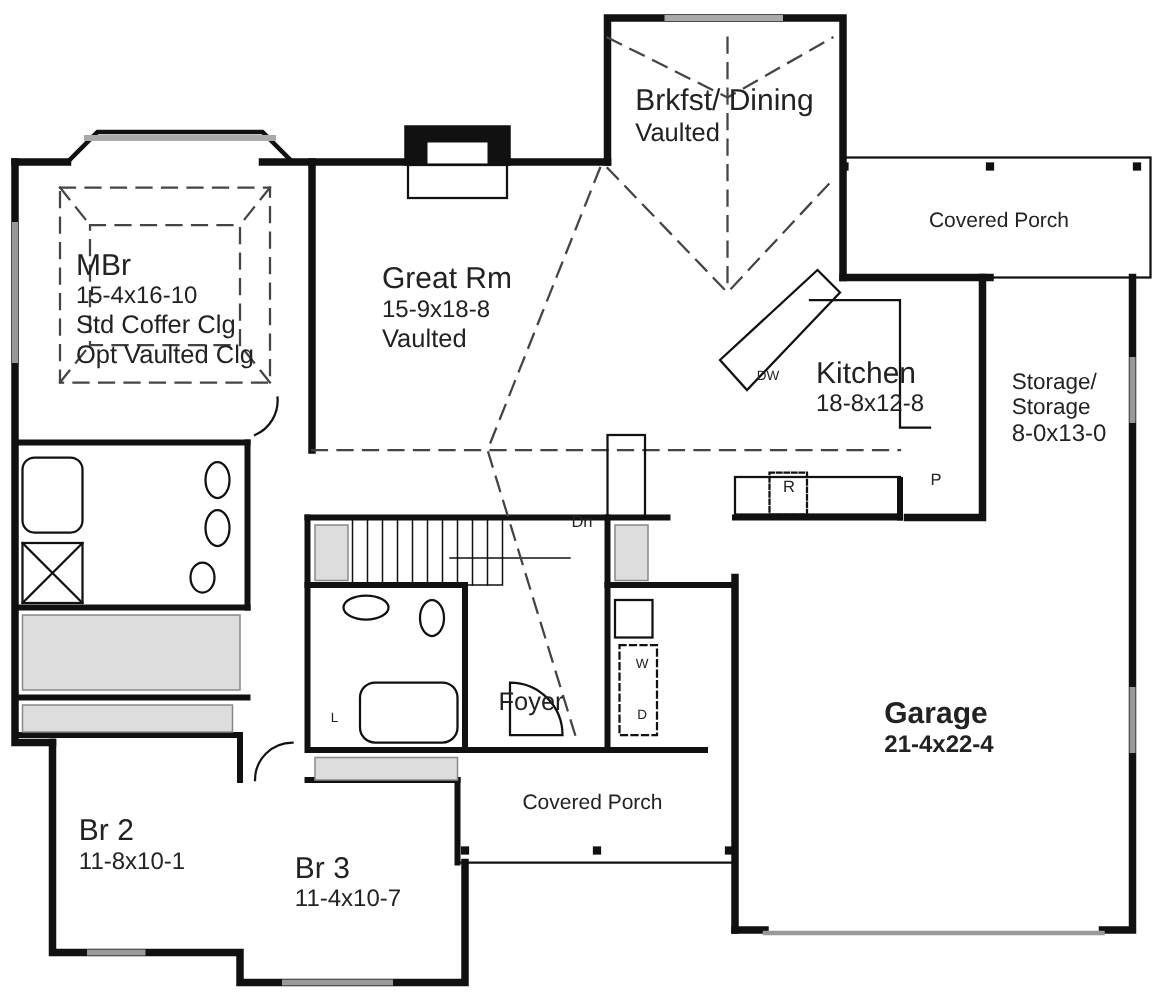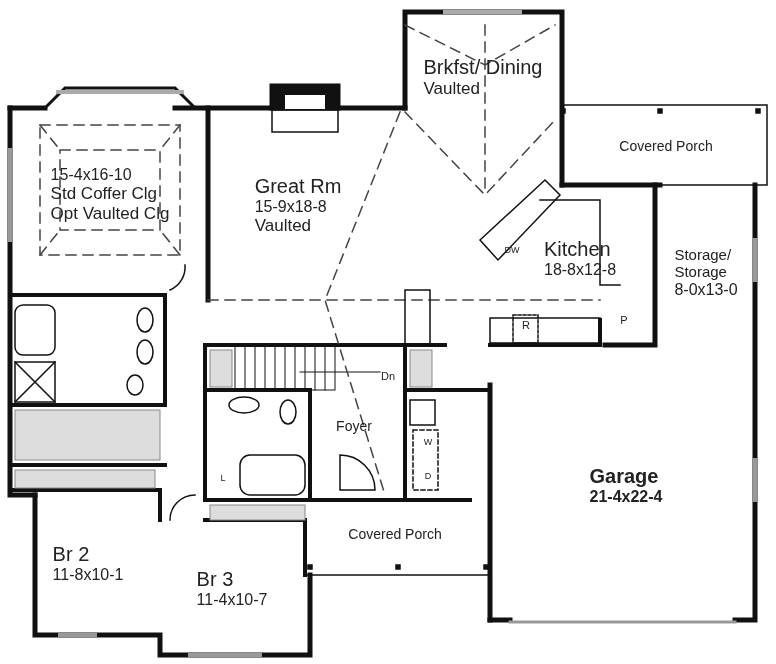--- a/index.html
+++ b/index.html
@@ -137,20 +137,21 @@
 
     <g stroke-width="1.5">
       <path d="M340 455 A35 35 0 0 1 375 490 L340 490 Z"></path>
       <path d="M170 290 A25 25 0 0 0 185 265"></path>
       <path d="M170 520 A25 25 0 0 1 195 495"></path>
     </g>
   </g>
 </svg>
 
 <div class="lbl" style="left:110px; top:166px;">
+  <span class="name">MBr</span>
   <span class="dim">15-4x16-10</span>
   <span class="note">Std Coffer Clg</span>
   <span class="note">Opt Vaulted Clg</span>
 </div>
 
 <div class="lbl" style="left:298px; top:175px;">
   <span class="name">Great Rm</span>
   <span class="dim">15-9x18-8</span>
   <span class="note">Vaulted</span>
 </div>
@@ -169,21 +170,21 @@
   <span class="dim">18-8x12-8</span>
 </div>
 
 <div class="lbl" style="left:706px; top:246px;">
   <span class="small-name">Storage/</span>
   <span class="small-name">Storage</span>
   <span class="dim">8-0x13-0</span>
 </div>
 
 <div class="lbl" style="left:354px; top:418px;">
-  <span class="note" style="font-size:14px;">Foyer</span>
+  <span class="note" style="font-size:17px;margin-top:40px;">Foyer</span>
 </div>
 
 <div class="lbl" style="left:626px; top:465px;font-weight:bold;">
   <span class="name">Garage</span>
   <span class="dim">21-4x22-4</span>
 </div>
 
 <div class="lbl" style="left:395px; top:526px;">
   <span class="note" style="font-size:14px;">Covered Porch</span>
 </div>
@@ -191,19 +192,19 @@
 <div class="lbl" style="left:88px; top:543px;">
   <span class="name">Br 2</span>
   <span class="dim">11-8x10-1</span>
 </div>
 
 <div class="lbl" style="left:232px; top:568px;">
   <span class="name">Br 3</span>
   <span class="dim">11-4x10-7</span>
 </div>
 
-<span class="tag" style="left:364px; top:376px;padding-left:48px;">Dn</span>
+<span class="tag" style="left:364px; top:348px;padding-left:48px;">Dn</span>
 <span class="tag" style="left:512px; top:250px; font-size:9px;">DW</span>
 <span class="tag" style="left:526px; top:325px;">R</span>
 <span class="tag" style="left:624px; top:320px;">P</span>
 <span class="tag" style="left:428px; top:442px; font-size:9px;">W</span>
 <span class="tag" style="left:428px; top:476px; font-size:9px;">D</span>
 <span class="tag" style="left:223px; top:478px; font-size:9px;">L</span>
 
 </body></html>

